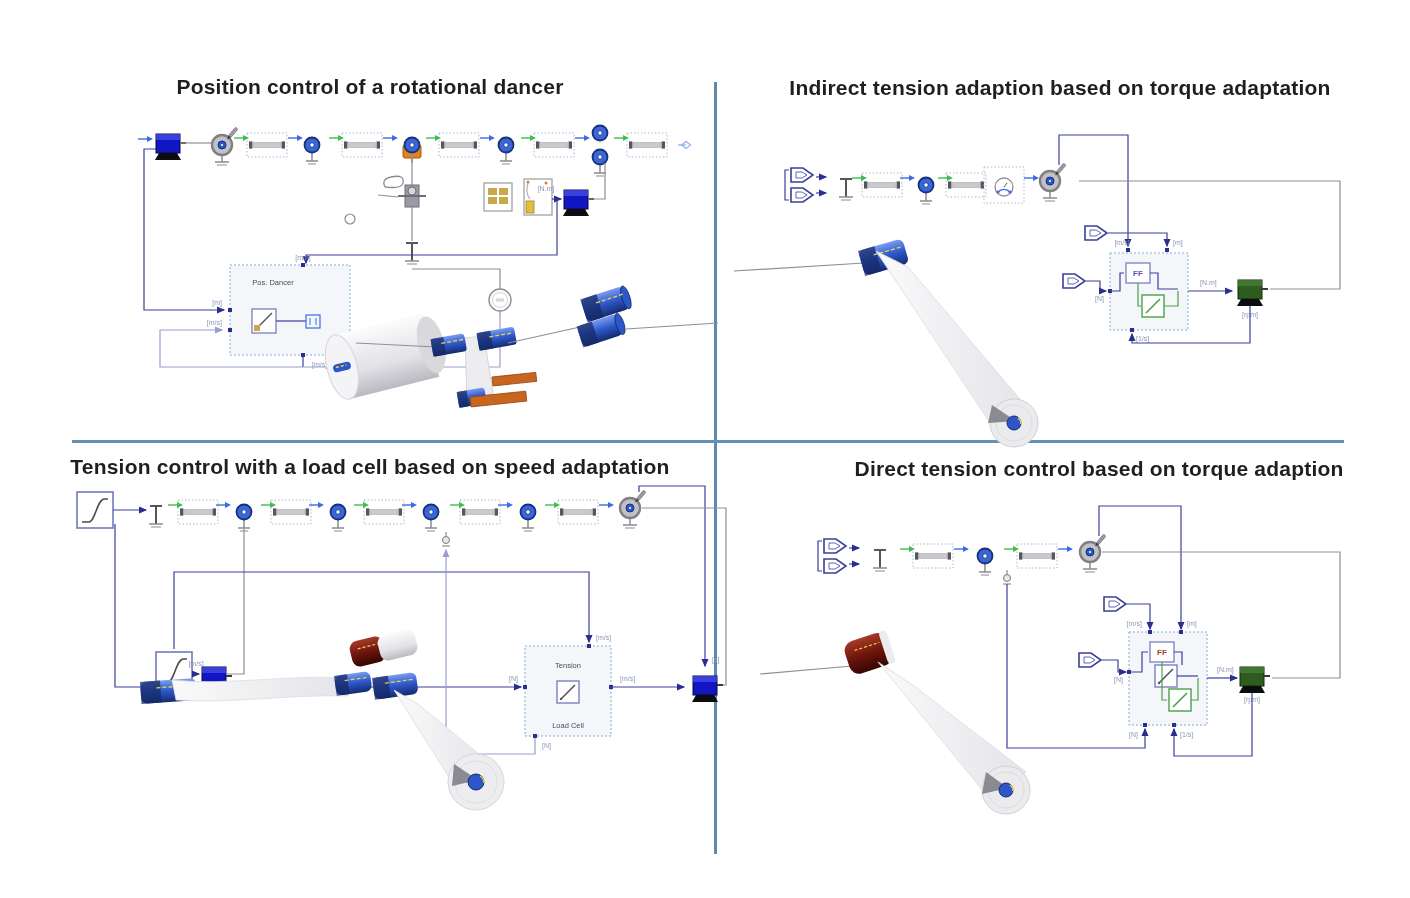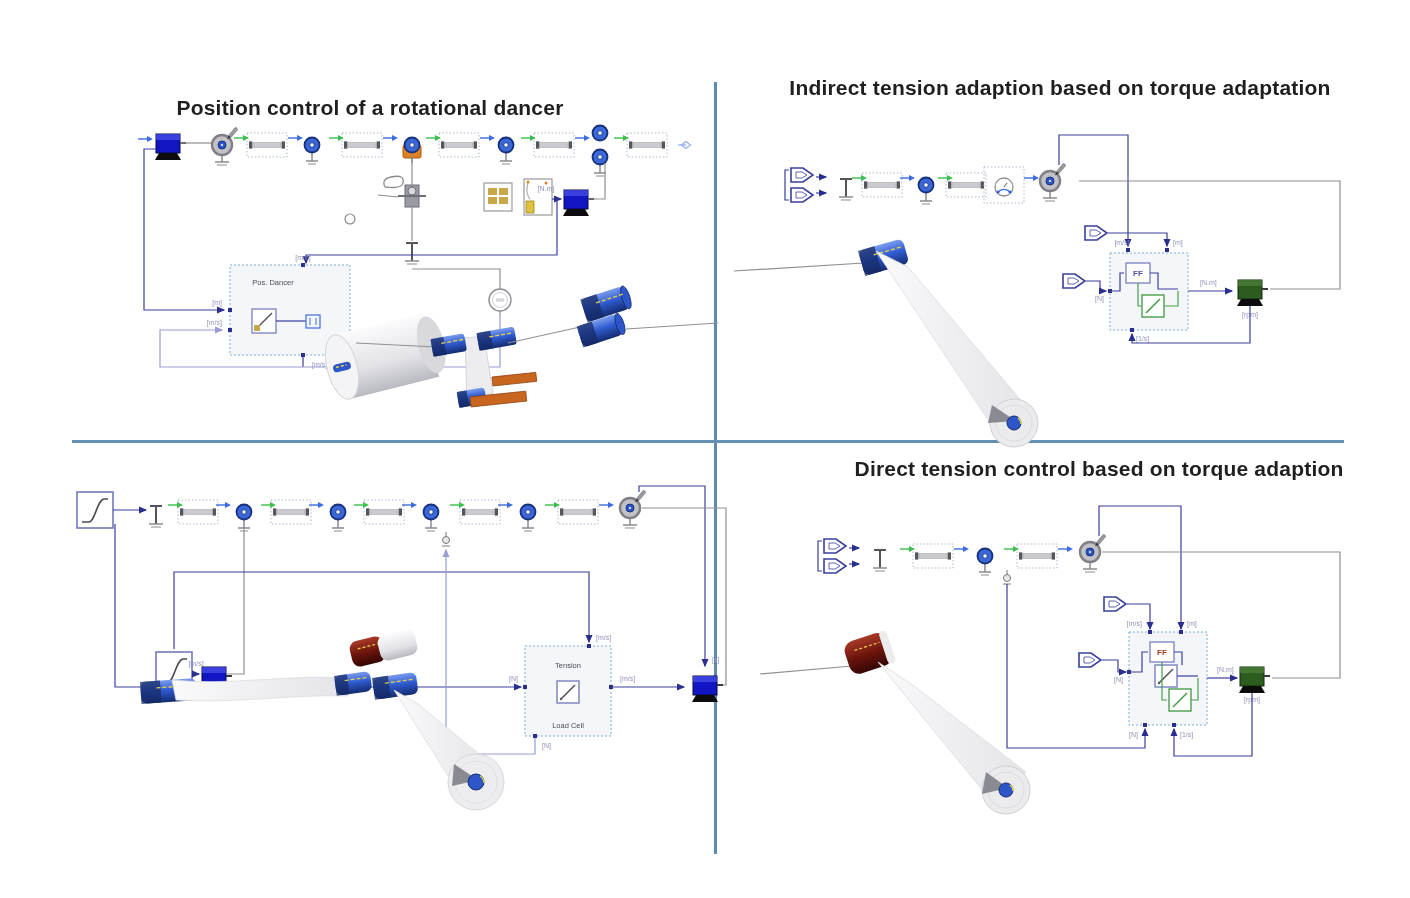--- a/index.html
+++ b/index.html
@@ -157,22 +157,23 @@
       <line x1="-7" y1="7" x2="7" y2="-7" stroke="#4aa04a" stroke-width="1.6"></line>
     </g>
     <g id="g-sensor">
       <line x1="0" y1="-8" x2="0" y2="-2" stroke="#8b8b90" stroke-width="1.2"></line>
       <circle r="3.5" fill="#e8e8ea" stroke="#77777d" stroke-width="1"></circle>
       <line x1="-4" y1="6" x2="4" y2="6" stroke="#77777d" stroke-width="1"></line>
     </g>
   </defs>
 </svg>
 
-<div class="qtitle" style="left:60px;top:96px;width:620px;">Position control of a rotational dancer</div>
+<div class="qtitle" style="left:60px;top:75px;width:620px;">Position control of a rotational dancer</div>
 <div class="qtitle" style="left:735px;top:76px;width:650px;">Indirect tension adaption based on torque adaptation</div>
+<div class="qtitle" style="left:40px;top:455px;width:660px;">Tension control with a load cell based on speed adaptation</div>
 <div class="qtitle" style="left:784px;top:457px;width:630px;">Direct tension control based on torque adaption</div>
 
 <div class="vdiv"></div>
 <div class="hdiv"></div>
 
 <svg class="quad" style="left:60px;top:105px;" width="670" height="335" viewBox="0 0 670 335">
   <g>
     <use href="#g-ba" x="84" y="34"></use>
     <use href="#g-motor-blue" x="108" y="40"></use>
     <line x1="120" y1="38" x2="152" y2="38" class="wireG"></line>

